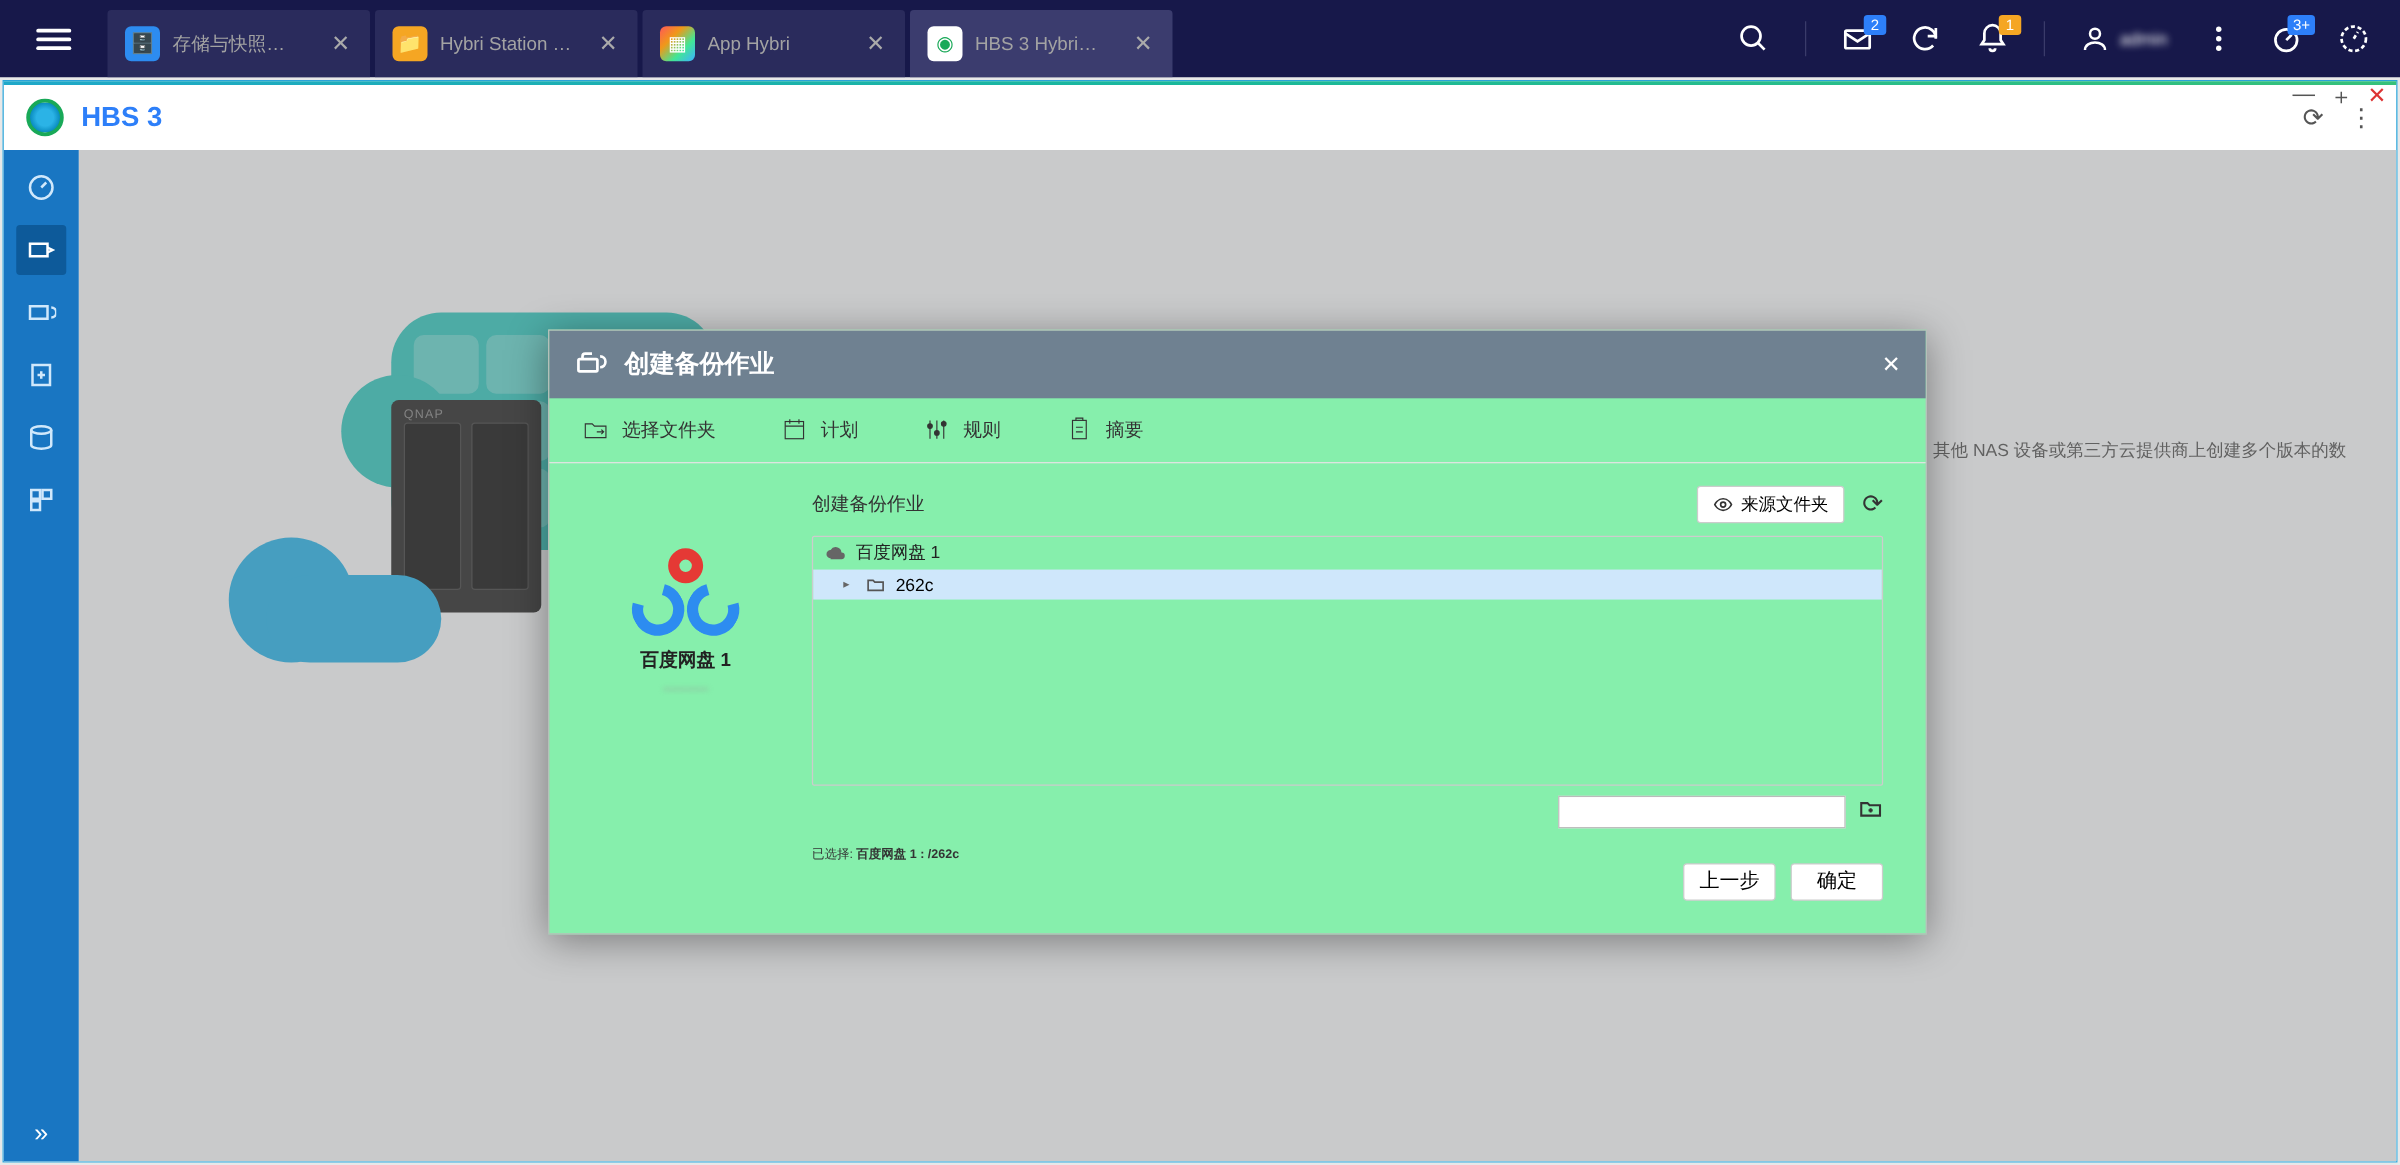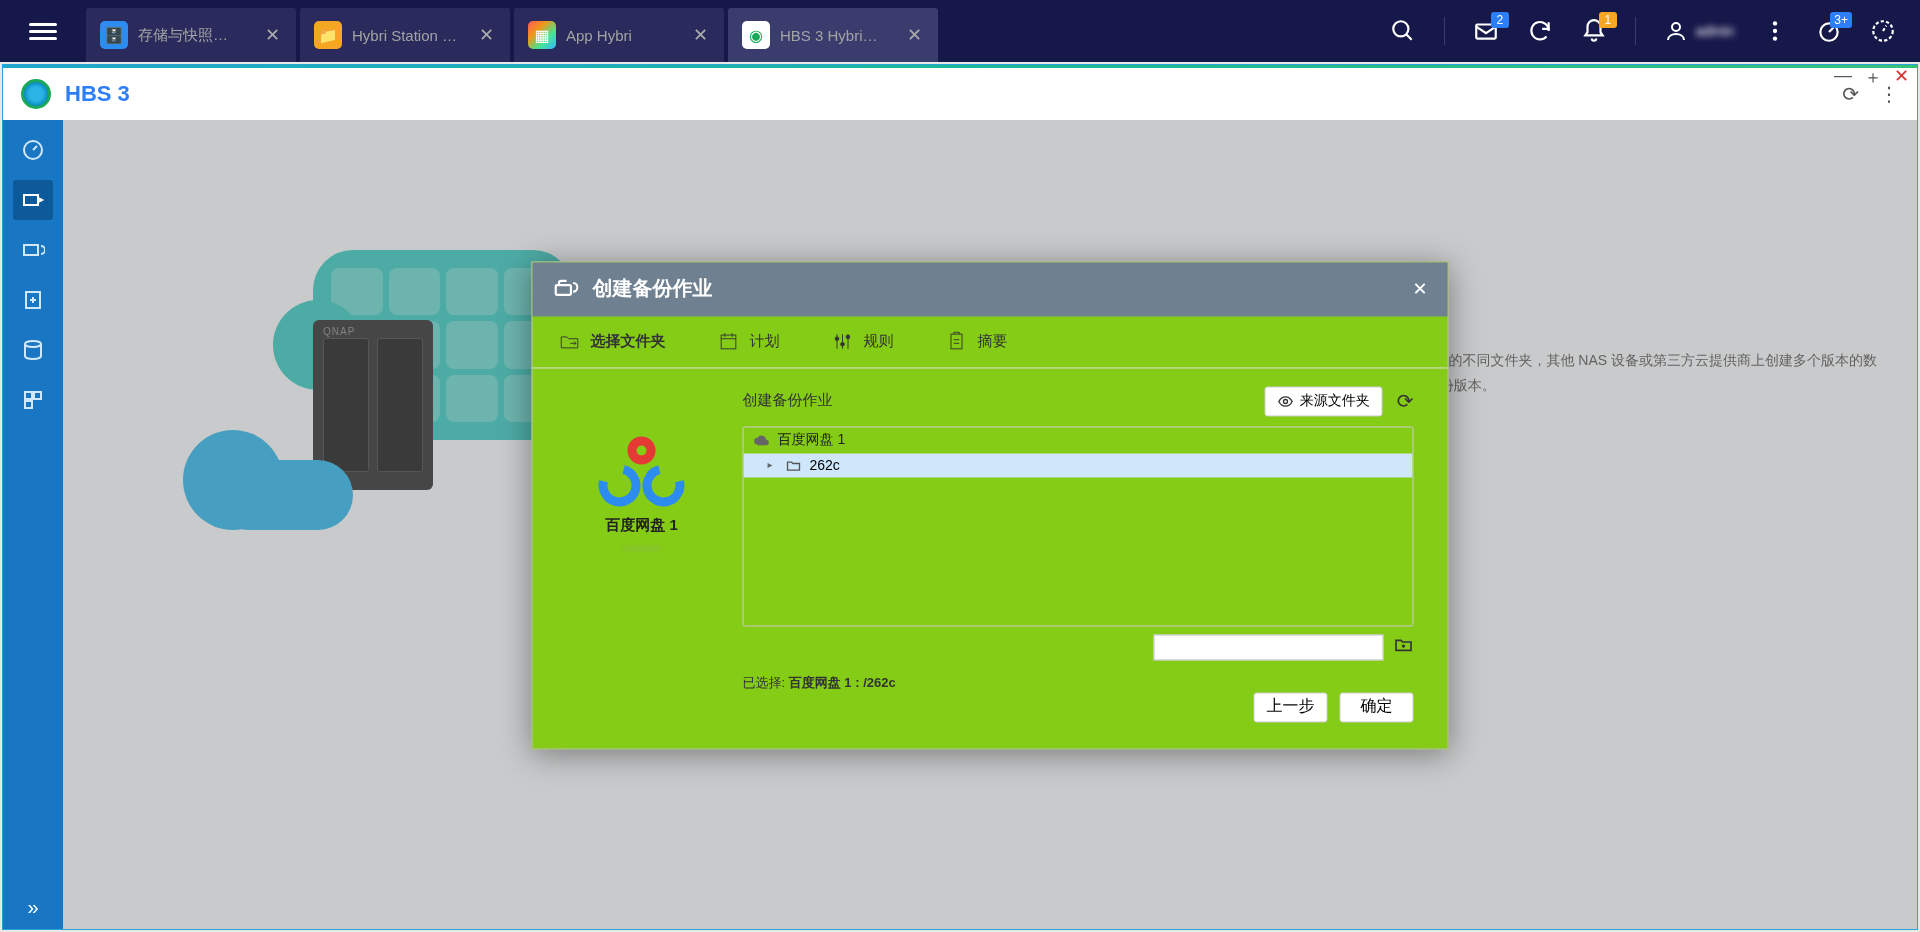--- a/index.html
+++ b/index.html
@@ -54,29 +54,29 @@
 .cloud1 .tile{background:rgba(255,255,255,.25);border-radius:8px}
 .cloud2{width:170px;height:100px;position:absolute;left:0;top:180px}
 .cloud2::before{content:"";position:absolute;width:100px;height:100px;background:#2bb3e6;border-radius:50%;left:0;top:0}
 .cloud2::after{content:"";position:absolute;width:140px;height:70px;background:#2bb3e6;border-radius:50px;left:30px;top:30px}
 .nas{width:120px;height:170px;background:#2b2b2b;border-radius:6px;position:absolute;left:130px;top:70px;padding:18px 10px;display:flex;gap:8px;color:#888;font-size:10px}
 .nas::before{content:"QNAP";position:absolute;top:6px;left:10px;letter-spacing:1px}
 .nas .bay{flex:1;background:#1a1a1a;border:1px solid #444;border-radius:3px}
 
 
 .overlay{position:absolute;inset:0;background:rgba(120,120,120,.35)}
-.modal{position:absolute;left:50%;top:50%;transform:translate(-50%,-54%);width:917px;background:#84cc16;border:1px solid #bbb;box-shadow:0 5px 30px rgba(0,0,0,.4)}
+.modal{position:absolute;left:50%;top:50%;transform:translate(-50%,-54%);width:1103px;background:#86efac;border:1px solid #bbb;box-shadow:0 5px 30px rgba(0,0,0,.4)}
 .modal-header{height:54px;background:#6f8191;color:#fff;display:flex;align-items:center;padding:0 20px;gap:14px}
 .modal-header svg{width:26px;height:26px}
 .modal-title{font-size:20px;font-weight:600}
 .modal-close{margin-left:auto;cursor:pointer;font-size:18px}
 
 .step-bar{display:flex;align-items:center;height:52px;border-bottom:1px solid #e3e3e3;padding:0 18px;gap:36px}
 .step{display:flex;align-items:center;gap:10px;color:#333;font-size:15px;cursor:pointer;padding:4px 8px}
-.step.active{font-weight:700}
+.step.active{font-weight:400}
 .step svg{width:22px;height:22px;stroke:#333;fill:none}
 
 .modal-body{padding:18px 34px 26px;display:flex;gap:26px}
 .dest-left{width:150px;text-align:center;padding-top:50px}
 .baidu-logo{width:86px;height:70px;margin:0 auto 10px;position:relative}
 .baidu-logo .c{position:absolute;border:9px solid #2d8cf0;border-radius:50%}
 .baidu-logo .c1{width:42px;height:42px;left:0;bottom:0;border-top-color:transparent;transform:rotate(-30deg)}
 .baidu-logo .c2{width:42px;height:42px;right:0;bottom:0;border-top-color:transparent;transform:rotate(30deg)}
 .baidu-logo .c3{width:28px;height:28px;left:29px;top:0;border-color:#e53935}
 .acct-name{font-size:15px;font-weight:600;color:#222;margin-bottom:6px}
@@ -92,21 +92,21 @@
 .tree-row{display:flex;align-items:center;padding:4px 10px;font-size:14px;gap:8px;cursor:pointer}
 .tree-row.root{color:#222}
 .tree-row.sel{background:#cfe7fb}
 .tree-row .arrow{width:10px;color:#666;font-size:10px}
 .tree-row svg{width:16px;height:16px}
 
 .path-row{display:flex;gap:10px;align-items:center;margin-bottom:14px}
 .path-input{flex:0 0 230px;margin-left:auto;border:1px solid #bbb;height:26px;padding:0 6px;font-size:13px}
 .newf-btn{cursor:pointer;font-size:18px;color:#333}
 
-.selected-line{font-size:13px;color:#333;}
+.selected-line{font-size:10px;color:#333;}
 .selected-line b{font-weight:600}
 
 .modal-footer{display:flex;justify-content:flex-end;gap:12px}
 .mf-btn{border:1px solid #ccc;background:#fff;min-width:74px;height:30px;border-radius:3px;font-size:16px;cursor:pointer}
 
 </style>
 </head>
 <body>
 
 <div class="taskbar">

